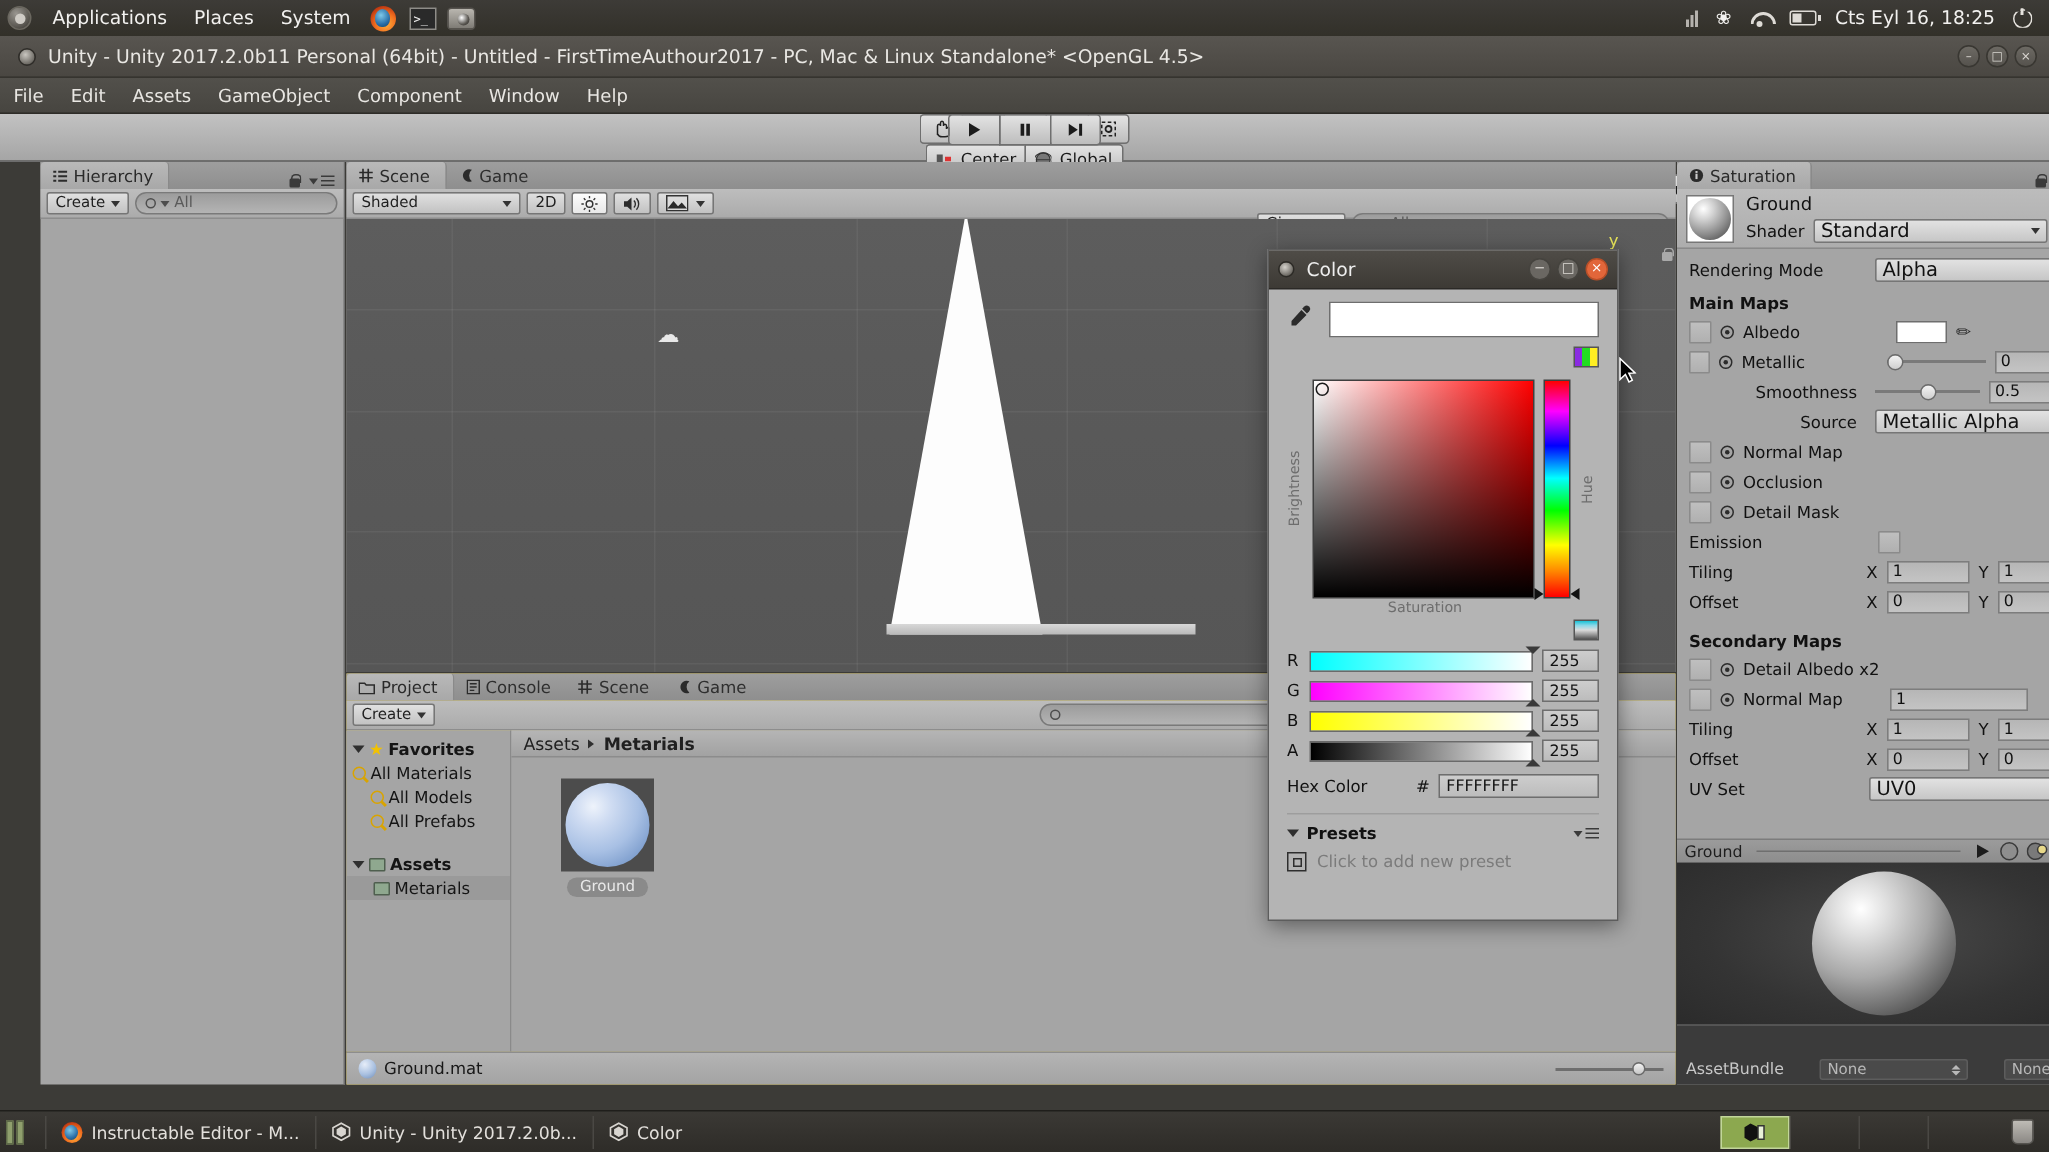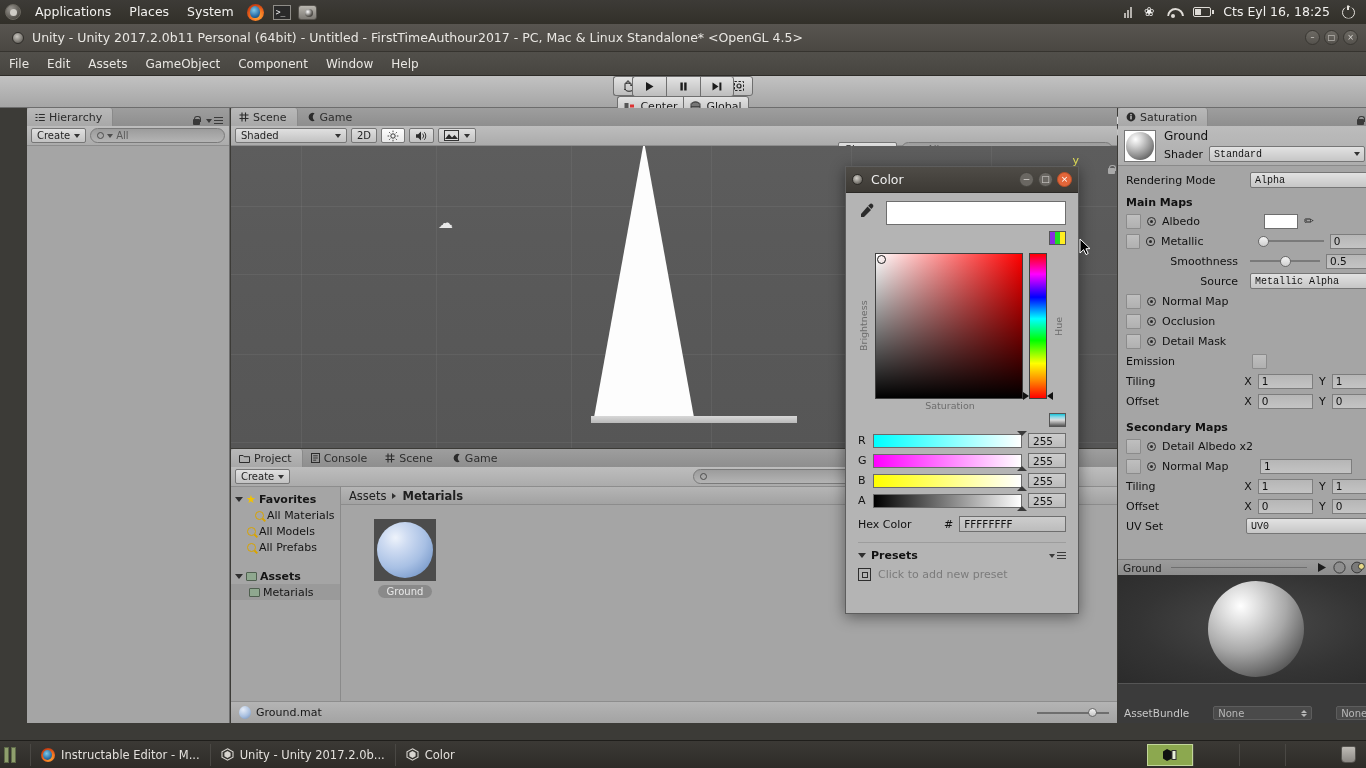--- a/index.html
+++ b/index.html
@@ -260,21 +260,21 @@
   .mat-preview{ width:32px;height:32px;background:#fff;border:1px solid #777; display:flex;align-items:center;justify-content:center;}
   .mat-sphere{ width:28px;height:28px;border-radius:50%;
     background: radial-gradient(circle at 34% 26%, #ffffff 0%, #d3d3d3 25%, #8f8f8f 60%, #3a3a3a 100%);}
   .insp-name{ font-size:12px; color:#111; }
   .insp-shader-row{ display:flex; align-items:center; gap:6px; margin-top:3px;}
   .lbl{ font-size:11px; color:#111;}
   .sel-box{
     height:16px; background: linear-gradient(to bottom,#e2e2e2,#c6c6c6);
     border:1px solid #767676; border-radius:2px;
     display:flex; align-items:center; justify-content:space-between; padding:0 4px;
-    font-size:10px; color:#111;font-family:Liberation Mono, monospace;
+    font-size:13px; color:#111;
   }
   .updown{ display:flex;flex-direction:column; gap:1px; align-items:center;}
   .updown i{ display:block; width:0;height:0;}
   .updown .u{ border-left:3px solid transparent;border-right:3px solid transparent;border-bottom:3.5px solid #333;}
   .updown .d{ border-left:3px solid transparent;border-right:3px solid transparent;border-top:3.5px solid #333;}
   .insp-body{ position:absolute; left:0; top:58px; right:0; bottom:168px; overflow:hidden; padding:4px 6px 0 8px;}
   .irow{ display:flex; align-items:center; height:20px; gap:6px; font-size:11px; color:#111;}
   .chk{ width:15px;height:15px; background: linear-gradient(to bottom,#bfbfbf,#b0b0b0); border:1px solid #8b8b8b; border-radius:1px;}
   .radio-dot{ width:9px;height:9px;border:1.3px solid #2c2c2c;border-radius:50%; position:relative;}
   .radio-dot::after{content:"";position:absolute;left:2.2px;top:2.2px;width:3px;height:3px;border-radius:50%;background:#2c2c2c;}
@@ -708,21 +708,21 @@
         <span></span>
       </div>
     </div>
     <div class="proj-body">
       <div class="proj-tree">
         <div class="pt-row bold">
           <span class="tri down"></span>
           <span class="star">★</span>
           <span>Favorites</span>
         </div>
-        <div class="pt-row" style="padding-left:24px">
+        <div class="pt-row" style="padding-left:4px">
           <span class="magn"></span>
           <span>All Materials</span>
         </div>
         <div class="pt-row" style="padding-left:16px">
           <span class="magn"></span>
           <span>All Models</span>
         </div>
         <div class="pt-row" style="padding-left:16px">
           <span class="magn"></span>
           <span>All Prefabs</span>

